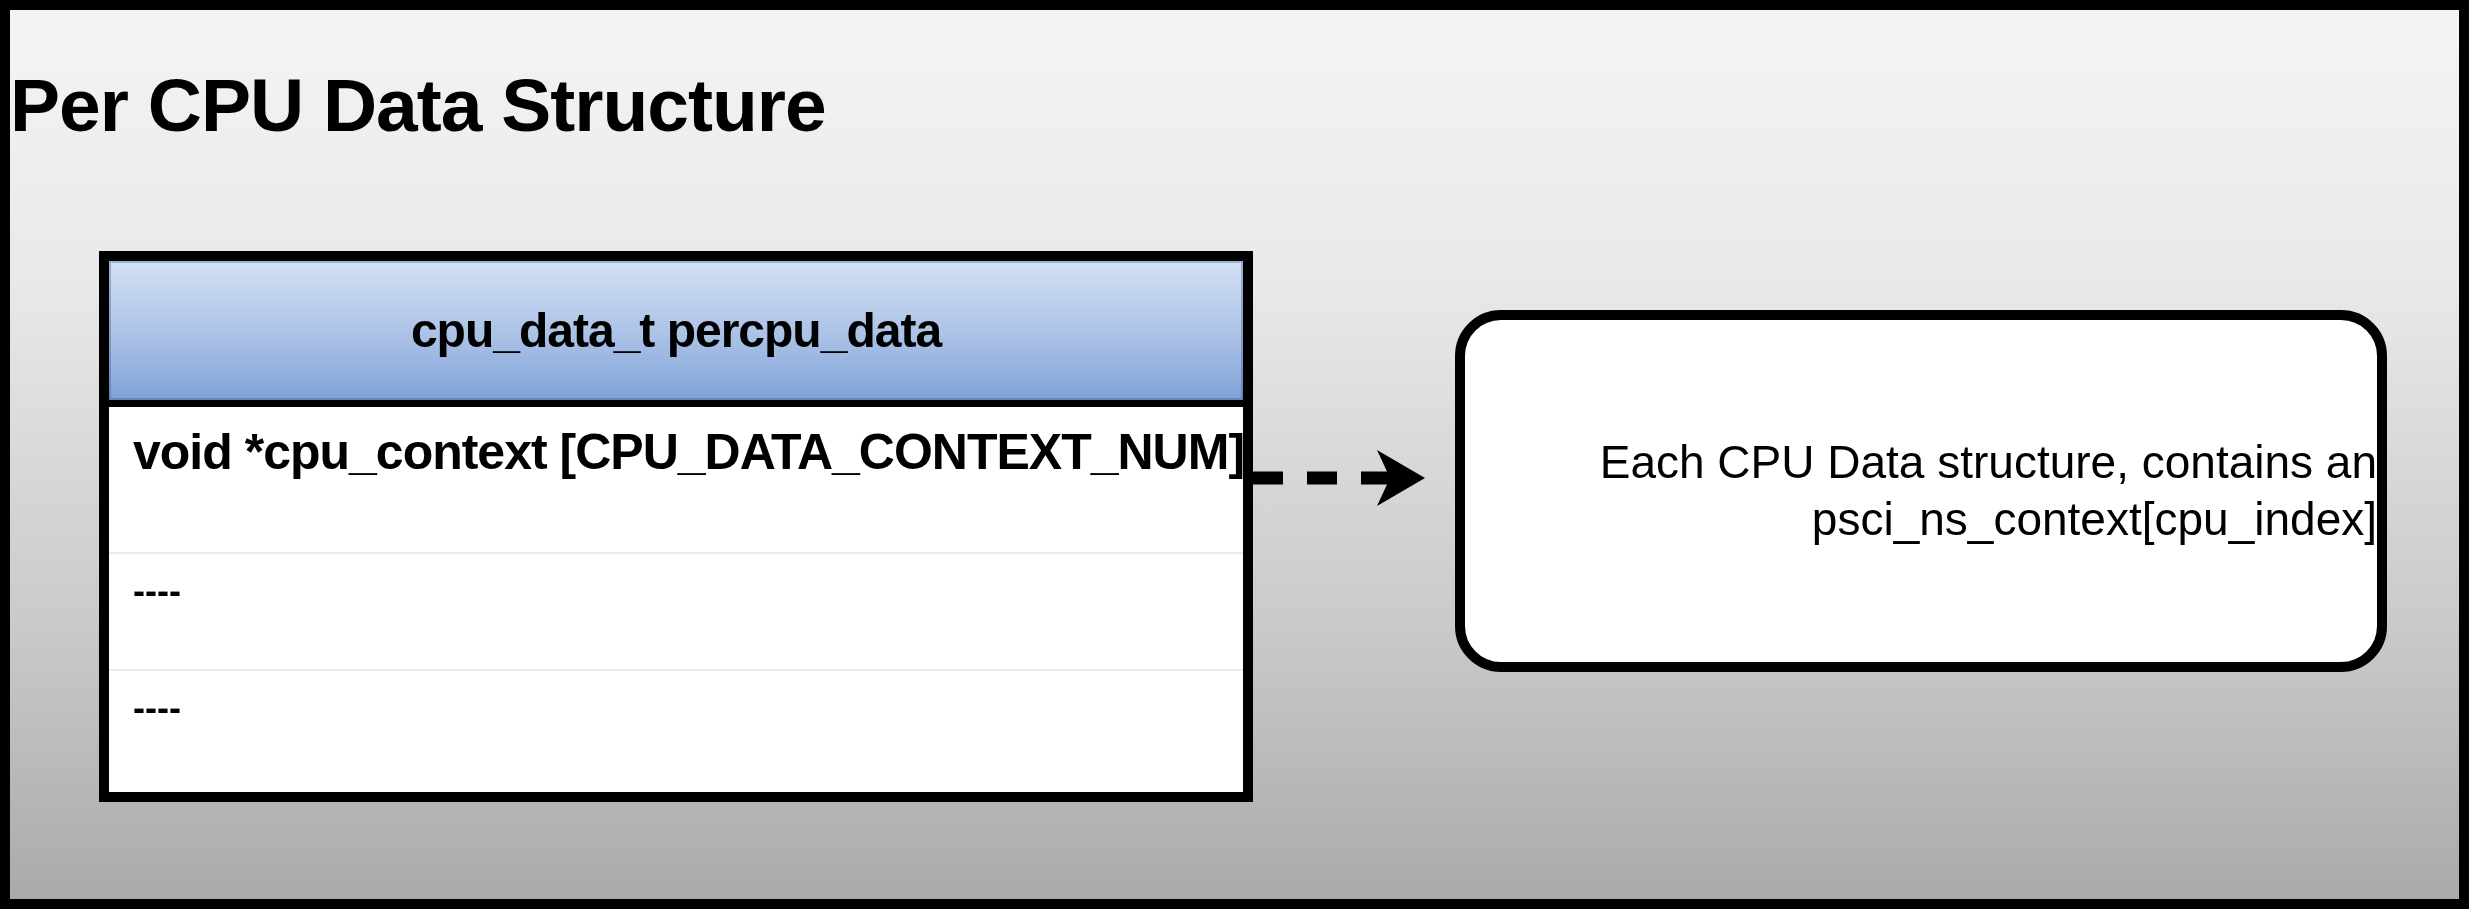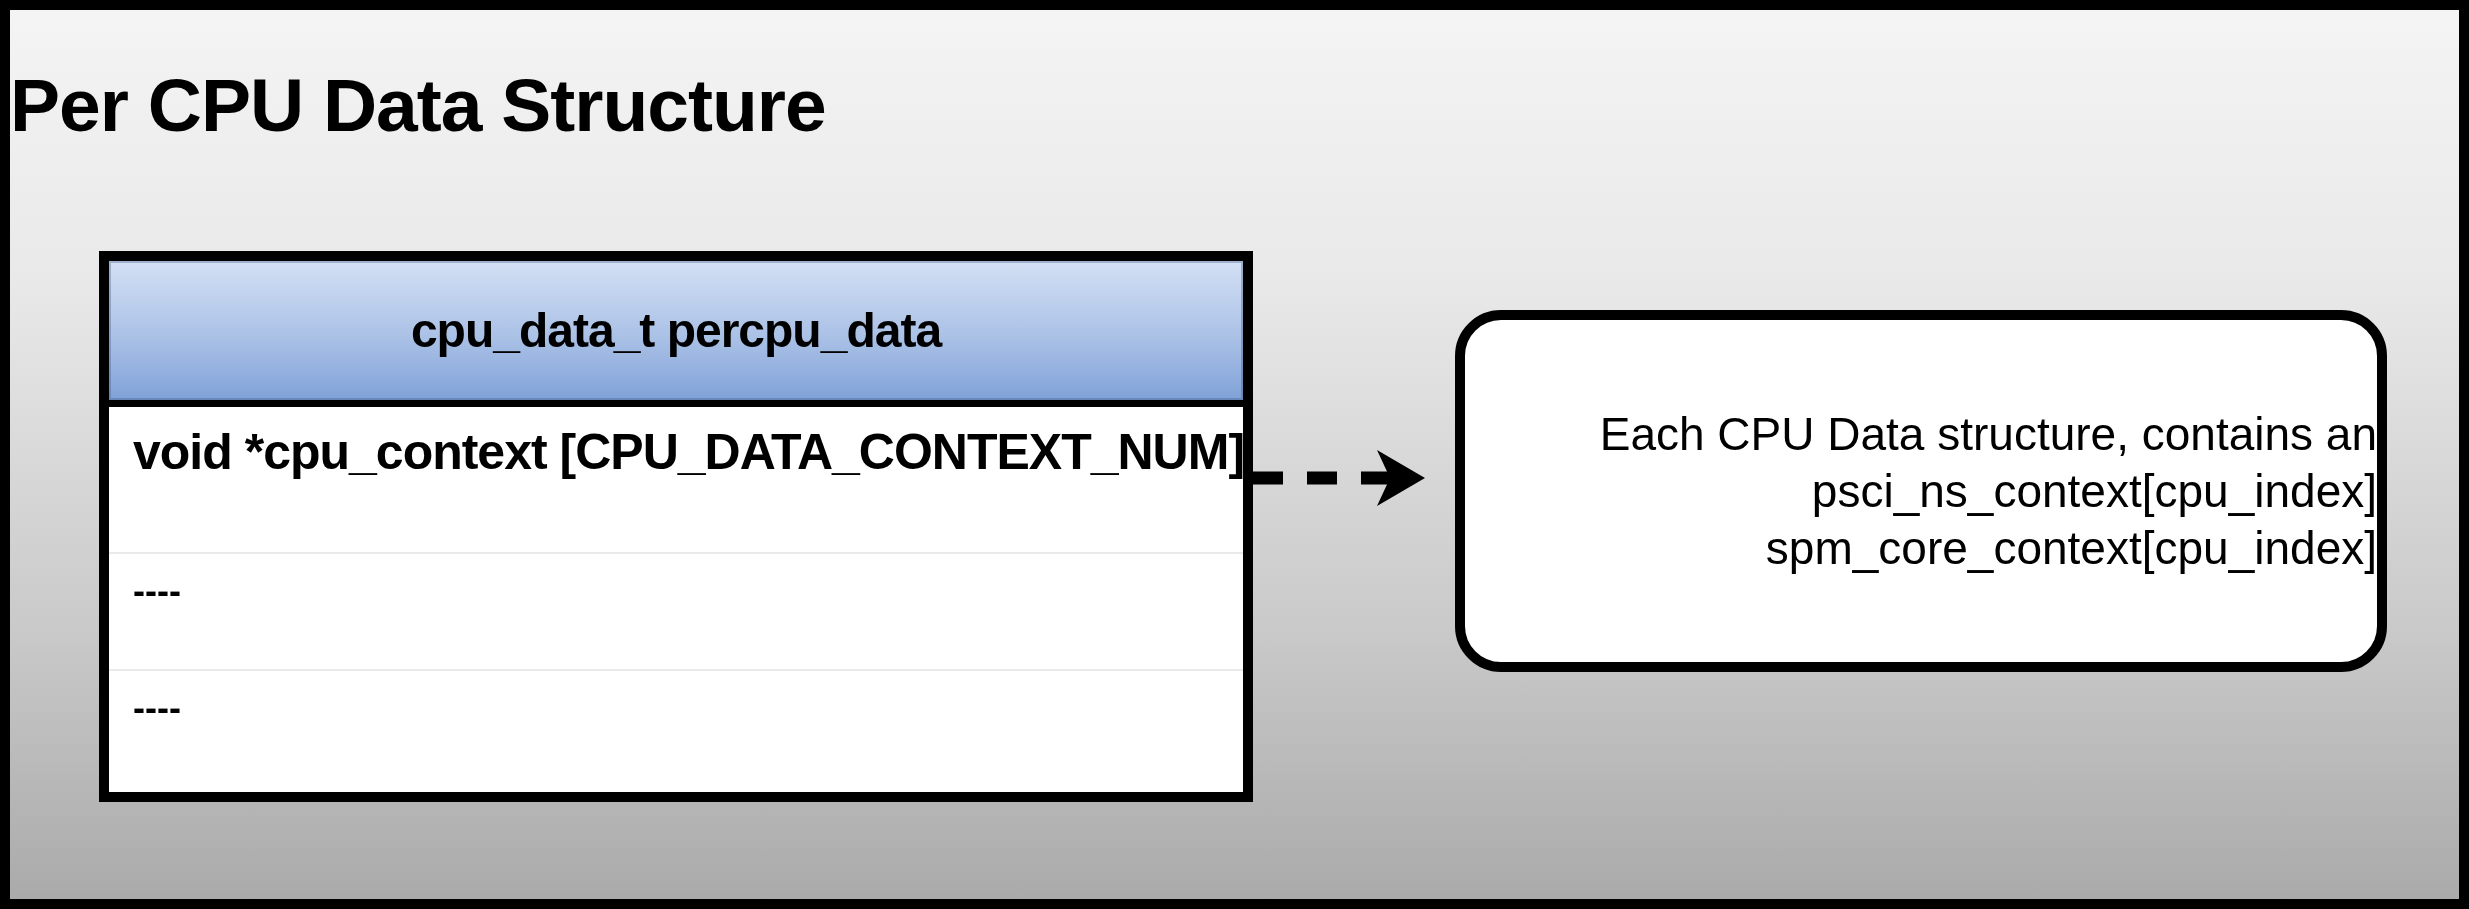--- a/index.html
+++ b/index.html
@@ -123,16 +123,15 @@
   </div>
 
   <svg class="connector" viewBox="0 0 210 80" xmlns="http://www.w3.org/2000/svg">
     <line x1="0" y1="40" x2="138" y2="40" stroke="#000000" stroke-width="13" stroke-dasharray="30 24"></line>
     <polygon points="172,40 124,12 137,40 124,68" fill="#000000"></polygon>
   </svg>
 
   <div class="callout">
     <div>Each CPU Data structure, contains an</div>
     <div>psci_ns_context[cpu_index]</div>
-    <div>spm_core_context[cpu_index]</div>
   </div>
 
 </div>
 
 </body></html>

